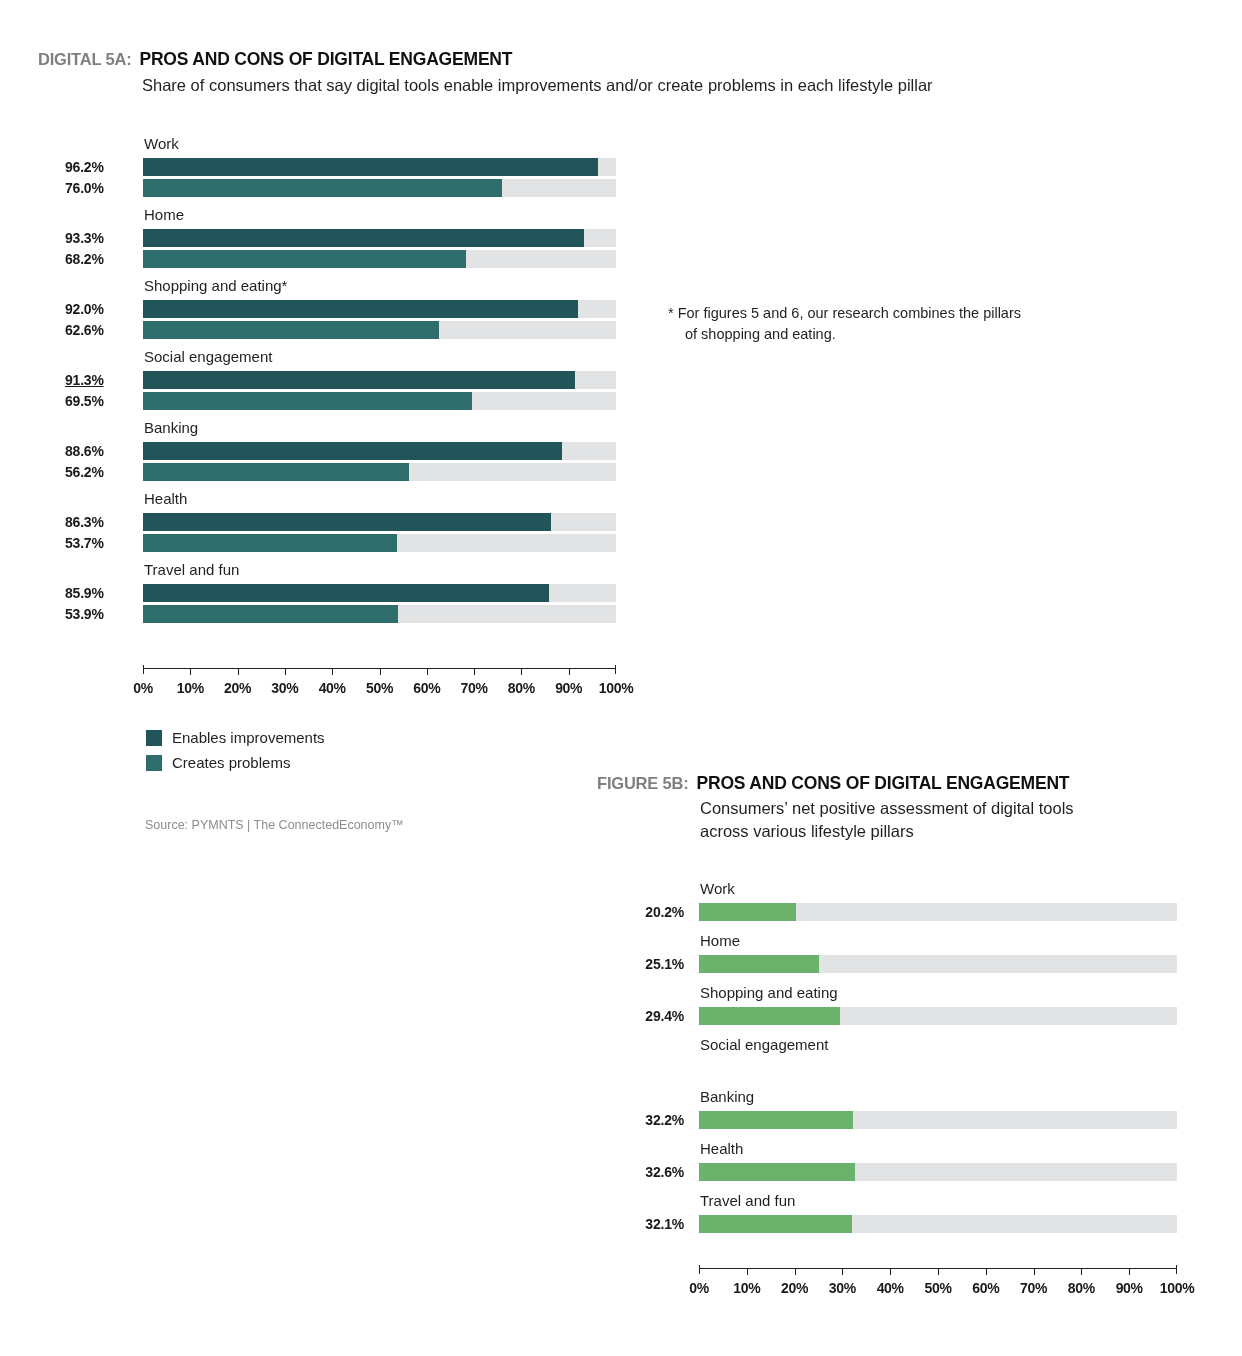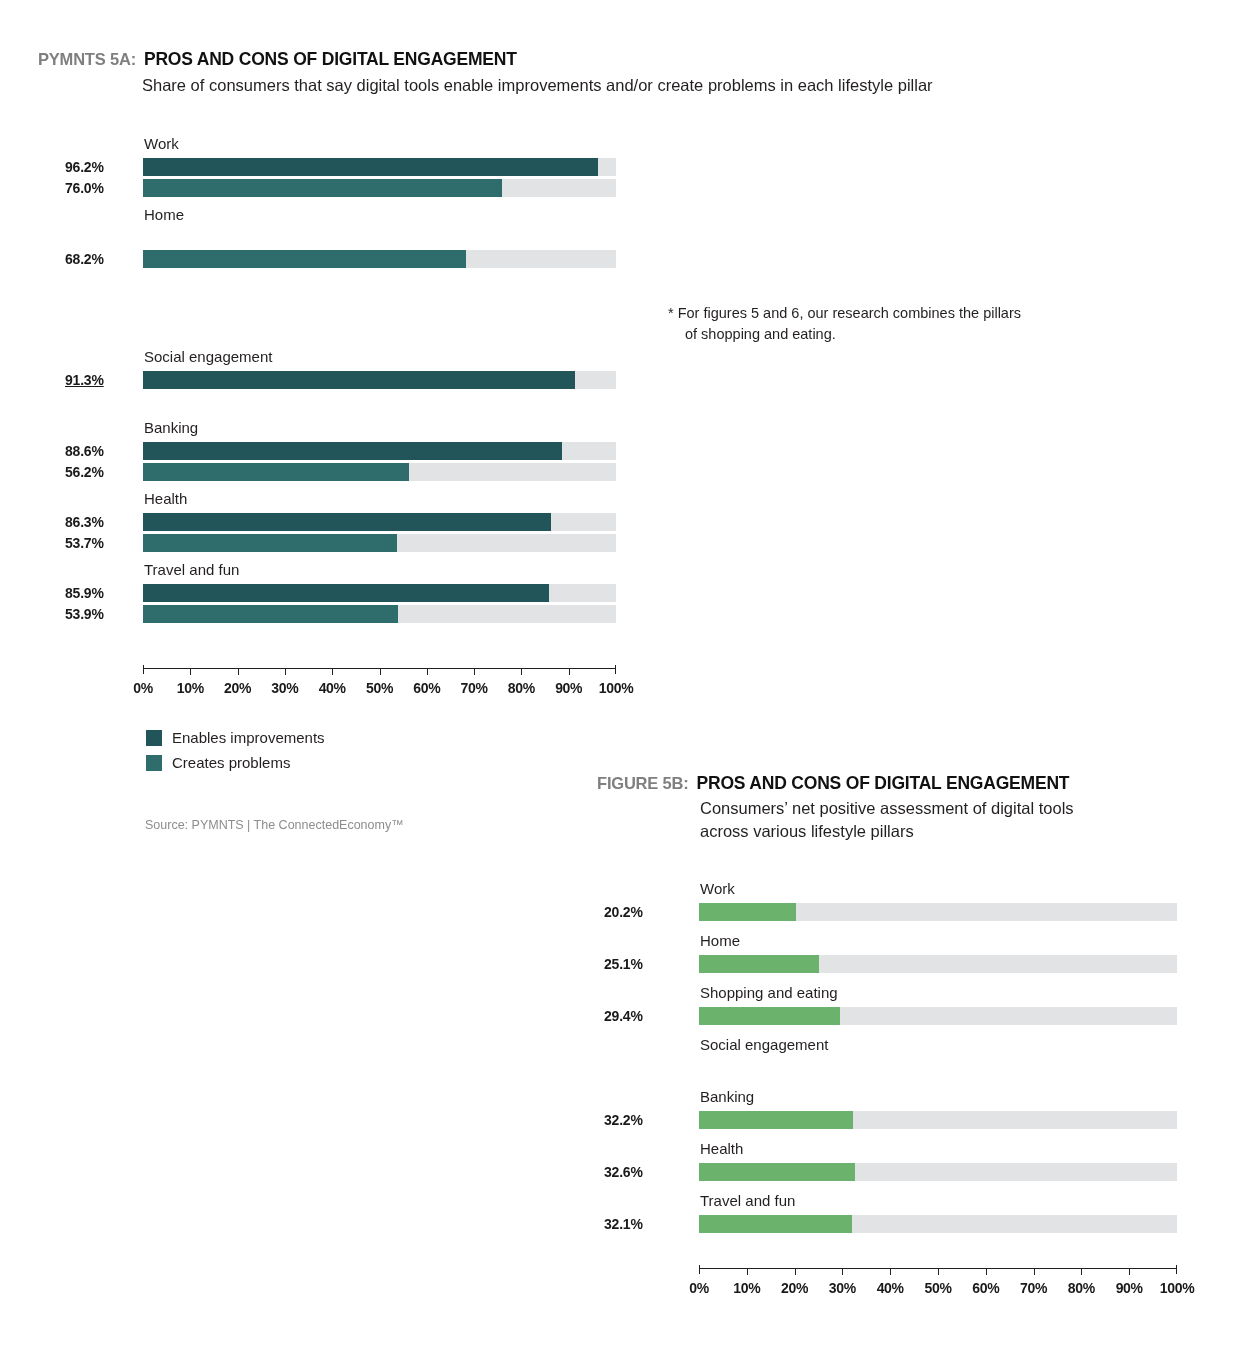--- a/index.html
+++ b/index.html
@@ -180,28 +180,28 @@
     left: 0;
     top: 0;
     width: 1242px;
     height: 1356px;
   }
   .group-b .group-label { left: 700px; }
   .group-b .val {
     width: 80px;
     left: 604px;
     right: auto;
-    text-align: left;
+    text-align: right;
   }
 </style>
 </head>
 <body>
 
 <div class="fig-header" style="left:38px; top:48px;">
-  <span class="fig-label">PYMNTS 5A:</span>
+  <span class="fig-label">DIGITAL 5A:</span>
   <span class="fig-title" style="margin-left:8px;">PROS AND CONS OF DIGITAL ENGAGEMENT</span>
 </div>
 <div class="fig-sub" style="left:142px; top:74px; width:1060px;">Share of consumers that say digital tools enable improvements and/or create problems in each lifestyle pillar</div>
 
 <div id="chart-a">
     <div class="group" style="top: 134px; height: 62px;">
       <div class="group-label">Work</div>
       <div class="barrow" style="top: 24px; left: 0px; width: 616px;">
         <div class="val" style="left: 65px; right: auto; width: 70px;">96.2%</div>
         <div class="track" style="left: 143px; width: 473px; background: rgb(226, 227, 228);">
@@ -210,33 +210,60 @@
       </div>
       <div class="barrow" style="top: 45px; left: 0px; width: 616px;">
         <div class="val" style="left: 65px; right: auto; width: 70px;">76.0%</div>
         <div class="track" style="left: 143px; width: 473px; background: rgb(226, 227, 228);">
           <div class="fill" style="width: 359.48px; background: rgb(47, 109, 109);"></div>
         </div>
       </div>
     </div>
     <div class="group" style="top: 205px; height: 62px;">
       <div class="group-label">Home</div>
+      <div class="barrow" style="top: 24px; left: 0px; width: 616px;">
+        <div class="val" style="left: 65px; right: auto; width: 70px;">93.3%</div>
+        <div class="track" style="left: 143px; width: 473px; background: rgb(226, 227, 228);">
+          <div class="fill" style="width: 441.309px; background: rgb(33, 85, 90);"></div>
+        </div>
+      </div>
       <div class="barrow" style="top: 45px; left: 0px; width: 616px;">
         <div class="val" style="left: 65px; right: auto; width: 70px;">68.2%</div>
         <div class="track" style="left: 143px; width: 473px; background: rgb(226, 227, 228);">
           <div class="fill" style="width: 322.586px; background: rgb(47, 109, 109);"></div>
+        </div>
+      </div>
+    </div>
+    <div class="group" style="top: 276px; height: 62px;">
+      <div class="group-label">Shopping and eating*</div>
+      <div class="barrow" style="top: 24px; left: 0px; width: 616px;">
+        <div class="val" style="left: 65px; right: auto; width: 70px;">92.0%</div>
+        <div class="track" style="left: 143px; width: 473px; background: rgb(226, 227, 228);">
+          <div class="fill" style="width: 435.16px; background: rgb(33, 85, 90);"></div>
+        </div>
+      </div>
+      <div class="barrow" style="top: 45px; left: 0px; width: 616px;">
+        <div class="val" style="left: 65px; right: auto; width: 70px;">62.6%</div>
+        <div class="track" style="left: 143px; width: 473px; background: rgb(226, 227, 228);">
+          <div class="fill" style="width: 296.098px; background: rgb(47, 109, 109);"></div>
         </div>
       </div>
     </div>
     <div class="group" style="top: 347px; height: 62px;">
       <div class="group-label">Social engagement</div>
       <div class="barrow" style="top: 24px; left: 0px; width: 616px;">
         <div class="val" style="left: 65px; right: auto; width: 70px; text-decoration: underline;">91.3%</div>
         <div class="track" style="left: 143px; width: 473px; background: rgb(226, 227, 228);">
           <div class="fill" style="width: 431.849px; background: rgb(33, 85, 90);"></div>
+        </div>
+      </div>
+      <div class="barrow" style="top: 45px; left: 0px; width: 616px;">
+        <div class="val" style="left: 65px; right: auto; width: 70px;">69.5%</div>
+        <div class="track" style="left: 143px; width: 473px; background: rgb(226, 227, 228);">
+          <div class="fill" style="width: 328.735px; background: rgb(47, 109, 109);"></div>
         </div>
       </div>
     </div>
     <div class="group" style="top: 418px; height: 62px;">
       <div class="group-label">Banking</div>
       <div class="barrow" style="top: 24px; left: 0px; width: 616px;">
         <div class="val" style="left: 65px; right: auto; width: 70px;">88.6%</div>
         <div class="track" style="left: 143px; width: 473px; background: rgb(226, 227, 228);">
           <div class="fill" style="width: 419.078px; background: rgb(33, 85, 90);"></div>
         </div>

